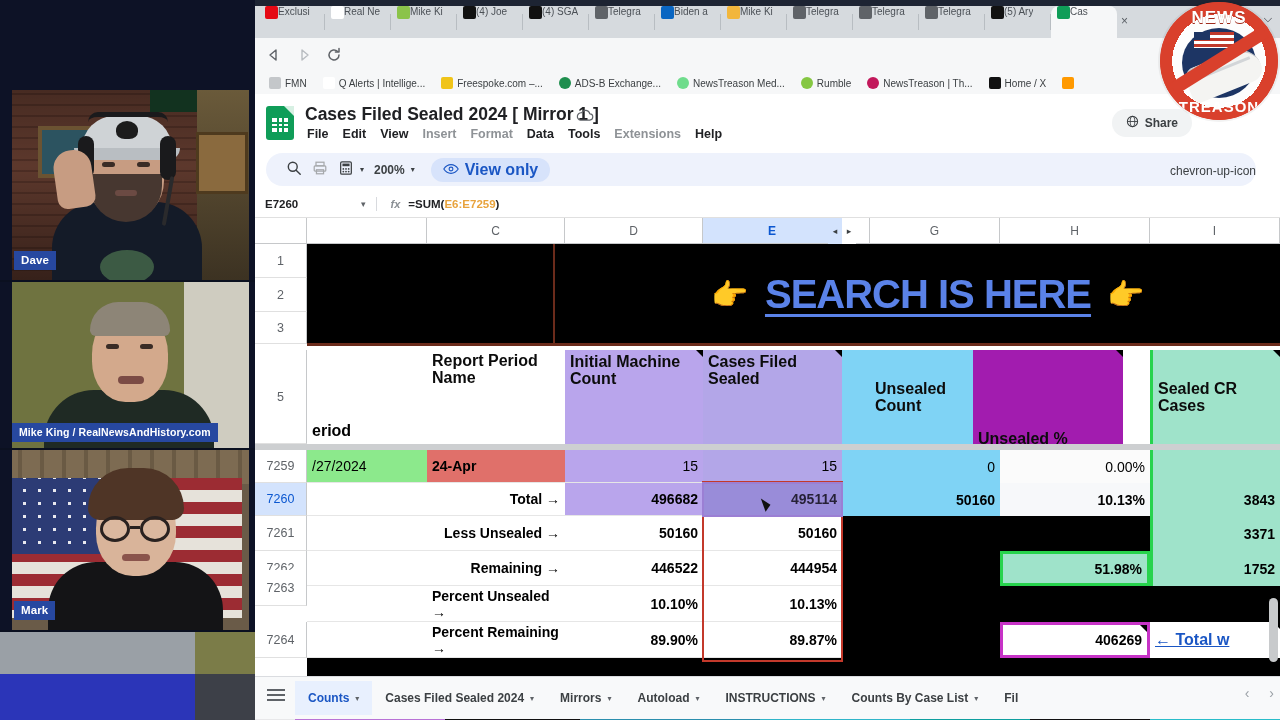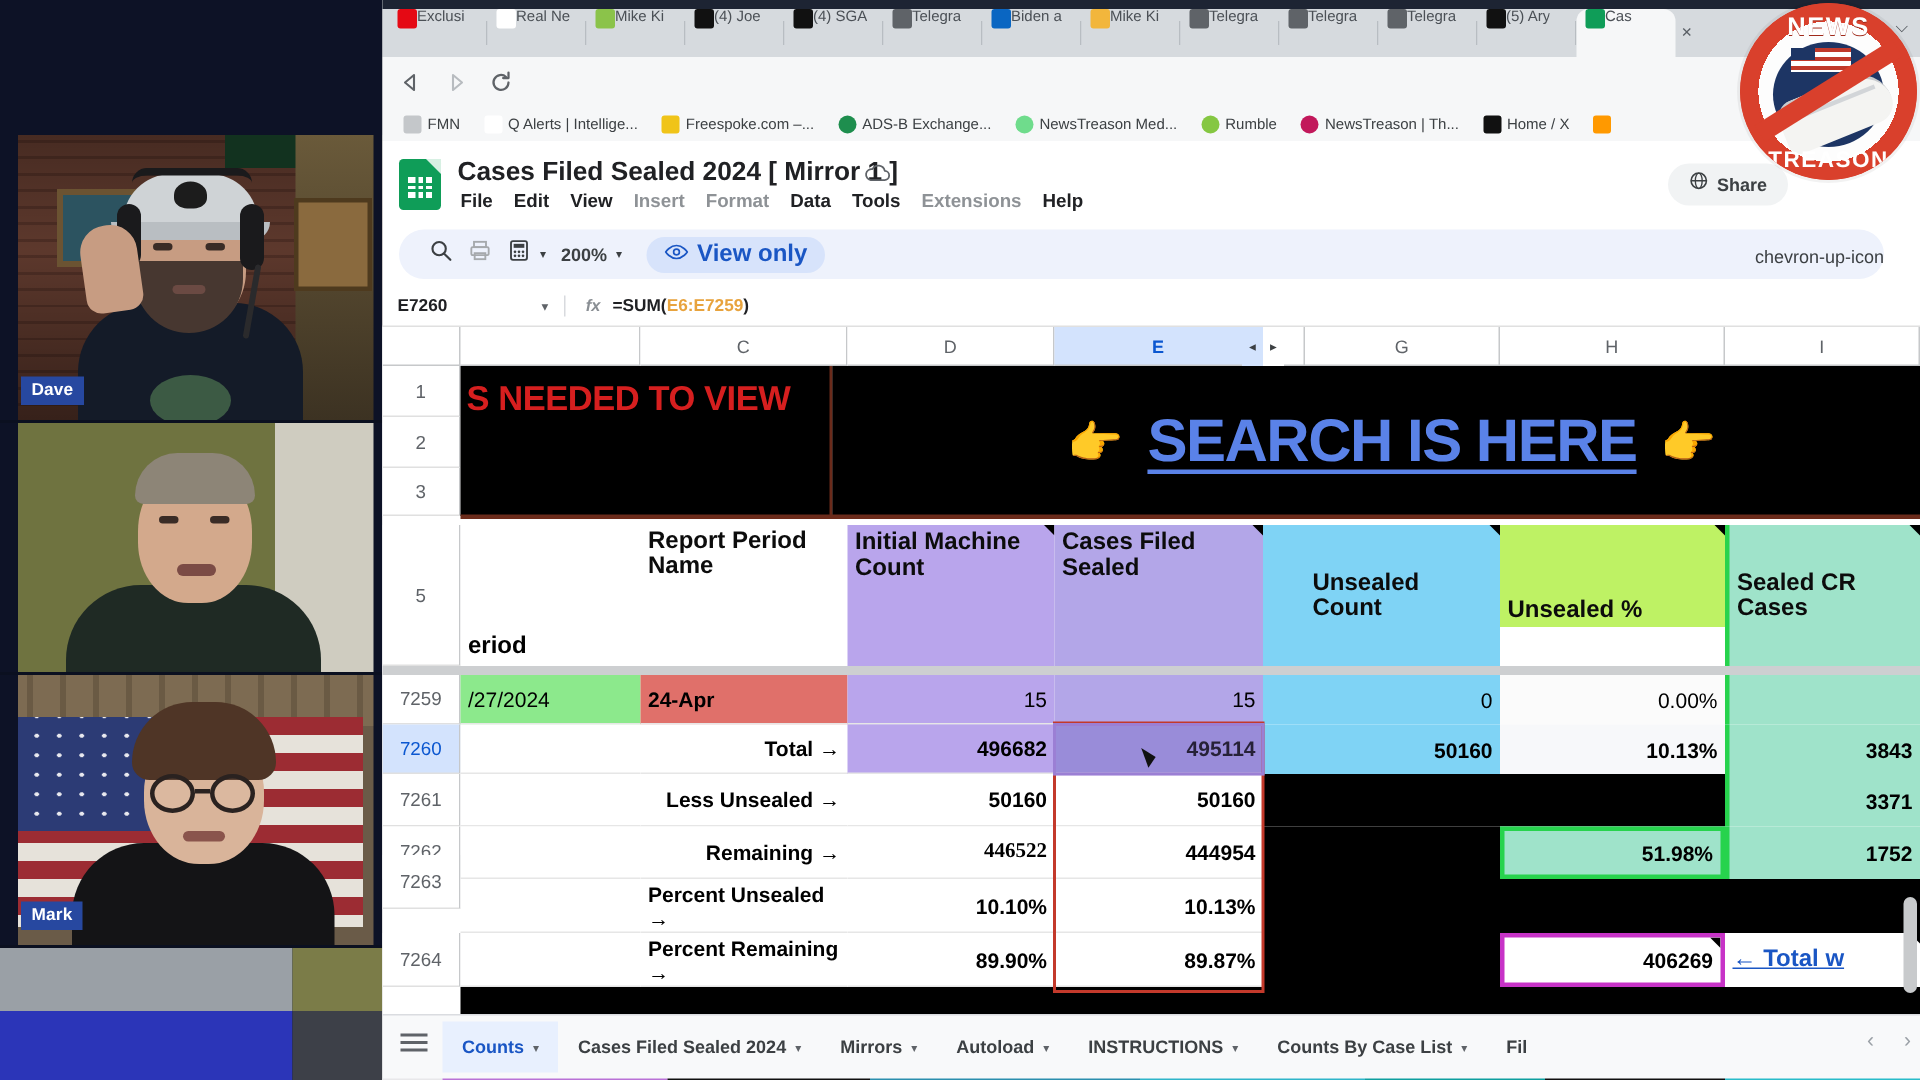--- a/index.html
+++ b/index.html
@@ -260,20 +260,21 @@
       <div class="inner">
         <div class="bg"></div>
         <div class="body"></div>
         <div class="head"></div>
         <div class="hair"></div>
         <div class="eyeL"></div>
         <div class="eyeR"></div>
         <div class="mouth"></div>
         <div class="vframe-border"></div>
       </div>
+      <div class="vname">Mike King / RealNewsAndHistory.com</div>
     </div>
 
     <div class="vcell" id="cam3">
       <div class="inner">
         <div class="bg"></div>
         <div class="wood"></div>
         <div class="flag"></div>
         <div class="canton">
             <div class="stars"></div>
           </div>
@@ -593,21 +594,21 @@
             <div class="rowhdr" style="top: 404px; height: 36px;">7264</div>
           </div>
         <div id="grid-cells">
             <div class="cell" style="left: 52px; top: 132px; width: 120px; height: 94px; background: rgb(255, 255, 255);"></div>
             <div class="cell b" style="left: 52px; top: 200px; width: 120px; height: 26px; font-size: 16px;">eriod</div>
             <div class="hdr-cell" style="left: 172px; top: 132px; width: 138px; height: 94px; background: rgb(255, 255, 255); position: absolute; overflow: hidden; align-items: flex-start; display: flex; padding-top: 2px;">Report Period Name</div>
             <div class="hdr-cell" style="left: 310px; top: 132px; width: 138px; height: 94px; background: rgb(185, 165, 236); position: absolute; overflow: hidden; align-items: flex-start;">Initial Machine Count<span class="note-mark"></span></div>
             <div class="hdr-cell" style="left: 448px; top: 132px; width: 139px; height: 94px; background: rgb(179, 166, 232); position: absolute; overflow: hidden; align-items: flex-start;">Cases Filed Sealed<span class="note-mark"></span></div>
             <div class="cell" style="left: 587px; top: 132px; width: 28px; height: 94px; background: rgb(127, 211, 245);"></div>
             <div class="hdr-cell" style="left: 615px; top: 132px; width: 130px; height: 94px; background: rgb(127, 211, 245); position: absolute; overflow: hidden; align-items: center;">Unsealed Count<span class="note-mark"></span></div>
-            <div class="hdr-cell" style="left: 745px; top: 132px; width: 150px; height: 68px; background: #bef264; position: absolute; overflow: hidden; align-items: flex-end;">Unsealed %<span class="note-mark"></span></div>
+            <div class="hdr-cell" style="left: 718px; top: 132px; width: 150px; height: 100px; background: #a21caf; position: absolute; overflow: hidden; align-items: flex-end;">Unsealed %<span class="note-mark"></span></div>
             <div class="hdr-cell" style="left: 895px; top: 132px; width: 130px; height: 94px; background: rgb(159, 227, 202); position: absolute; overflow: hidden; align-items: center; border-left: 3px solid rgb(39, 211, 77);">Sealed CR Cases<span class="note-mark"></span></div>
             <div class="cell" style="left: 52px; top: 232px; width: 120px; height: 33px; background: rgb(140, 233, 140); border-bottom: 1px solid rgb(230, 230, 230);">/27/2024</div>
             <div class="cell b" style="left: 172px; top: 232px; width: 138px; height: 33px; background: rgb(224, 112, 106); border-bottom: 1px solid rgb(230, 230, 230);">24-Apr</div>
             <div class="cell num" style="left: 310px; top: 232px; width: 138px; height: 33px; background: rgb(185, 165, 236); border-bottom: 1px solid rgb(230, 230, 230);">15</div>
             <div class="cell num" style="left: 448px; top: 232px; width: 139px; height: 33px; background: rgb(179, 166, 232); border-bottom: 1px solid rgb(230, 230, 230);">15</div>
             <div class="cell" style="left: 587px; top: 232px; width: 28px; height: 33px; background: rgb(127, 211, 245);"></div>
             <div class="cell num" style="left: 615px; top: 232px; width: 130px; height: 33px; background: rgb(127, 211, 245); color: rgb(0, 0, 0);">0</div>
             <div class="cell num" style="left: 745px; top: 232px; width: 150px; height: 33px; background: rgb(251, 251, 251);">0.00%</div>
             <div class="cell num" style="left: 895px; top: 232px; width: 130px; height: 33px; background: rgb(159, 227, 202); border-left: 3px solid rgb(39, 211, 77);"></div>
             <div class="cell b" style="left: 52px; top: 265px; width: 120px; height: 33px; background: rgb(255, 255, 255); border-bottom: 1px solid rgb(230, 230, 230);"></div>
@@ -621,21 +622,21 @@
             <div class="cell b" style="left: 52px; top: 298px; width: 120px; height: 35px; background: rgb(255, 255, 255); border-bottom: 1px solid rgb(230, 230, 230);"></div>
             <div class="cell b num" style="left: 172px; top: 298px; width: 138px; height: 35px; background: rgb(255, 255, 255); border-bottom: 1px solid rgb(230, 230, 230);">Less Unsealed →</div>
             <div class="cell num b" style="left: 310px; top: 298px; width: 138px; height: 35px; background: rgb(255, 255, 255); border-bottom: 1px solid rgb(230, 230, 230);">50160</div>
             <div class="cell num b" style="left: 448px; top: 298px; width: 139px; height: 35px; background: rgb(255, 255, 255); border-bottom: 1px solid rgb(230, 230, 230);">50160</div>
             <div class="cell" style="left: 587px; top: 298px; width: 28px; height: 35px; background: rgb(0, 0, 0);"></div>
             <div class="cell num b" style="left: 615px; top: 298px; width: 130px; height: 35px; background: rgb(0, 0, 0); color: rgb(0, 0, 0);"></div>
             <div class="cell num b" style="left: 745px; top: 298px; width: 150px; height: 35px; background: rgb(0, 0, 0);"></div>
             <div class="cell num b" style="left: 895px; top: 298px; width: 130px; height: 35px; background: rgb(159, 227, 202); border-left: 3px solid rgb(39, 211, 77);">3371</div>
             <div class="cell b" style="left: 52px; top: 333px; width: 120px; height: 35px; background: rgb(255, 255, 255); border-bottom: 1px solid rgb(230, 230, 230);"></div>
             <div class="cell b num" style="left: 172px; top: 333px; width: 138px; height: 35px; background: rgb(255, 255, 255); border-bottom: 1px solid rgb(230, 230, 230);">Remaining →</div>
-            <div class="cell num b" style="left: 310px; top: 333px; width: 138px; height: 35px; background: rgb(255, 255, 255); border-bottom: 1px solid rgb(230, 230, 230); font-family: Liberation Serif, serif;">446522</div>
+            <div class="cell num b" style="left: 310px; top: 333px; width: 138px; height: 35px; background: rgb(255, 255, 255); border-bottom: 1px solid rgb(230, 230, 230);">446522</div>
             <div class="cell num b" style="left: 448px; top: 333px; width: 139px; height: 35px; background: rgb(255, 255, 255); border-bottom: 1px solid rgb(230, 230, 230);">444954</div>
             <div class="cell" style="left: 587px; top: 333px; width: 28px; height: 35px; background: rgb(0, 0, 0);"></div>
             <div class="cell num b" style="left: 615px; top: 333px; width: 130px; height: 35px; background: rgb(0, 0, 0); color: rgb(0, 0, 0);"></div>
             <div class="cell num b" style="left: 745px; top: 333px; width: 150px; height: 35px; background: rgb(159, 227, 202); border: 3px solid rgb(39, 211, 77);">51.98%</div>
             <div class="cell num b" style="left: 895px; top: 333px; width: 130px; height: 35px; background: rgb(159, 227, 202); border-left: 3px solid rgb(39, 211, 77);">1752</div>
             <div class="cell b" style="left: 52px; top: 368px; width: 120px; height: 36px; background: rgb(255, 255, 255); border-bottom: 1px solid rgb(230, 230, 230);"></div>
             <div class="cell b num" style="left: 172px; top: 368px; width: 138px; height: 36px; background: rgb(255, 255, 255); border-bottom: 1px solid rgb(230, 230, 230);">Percent Unsealed →</div>
             <div class="cell num b" style="left: 310px; top: 368px; width: 138px; height: 36px; background: rgb(255, 255, 255); border-bottom: 1px solid rgb(230, 230, 230);">10.10%</div>
             <div class="cell num b" style="left: 448px; top: 368px; width: 139px; height: 36px; background: rgb(255, 255, 255); border-bottom: 1px solid rgb(230, 230, 230);">10.13%</div>
             <div class="cell" style="left: 587px; top: 368px; width: 28px; height: 36px; background: rgb(0, 0, 0);"></div>
@@ -647,21 +648,20 @@
             <div class="cell num b" style="left: 310px; top: 404px; width: 138px; height: 36px; background: rgb(255, 255, 255); border-bottom: 1px solid rgb(230, 230, 230);">89.90%</div>
             <div class="cell num b" style="left: 448px; top: 404px; width: 139px; height: 36px; background: rgb(255, 255, 255); border-bottom: 1px solid rgb(230, 230, 230);">89.87%</div>
             <div class="cell" style="left: 587px; top: 404px; width: 28px; height: 36px; background: rgb(0, 0, 0);"></div>
             <div class="cell num b" style="left: 615px; top: 404px; width: 130px; height: 36px; background: rgb(0, 0, 0); color: rgb(0, 0, 0);"></div>
             <div class="cell num b" style="left: 745px; top: 404px; width: 150px; height: 36px; background: rgb(255, 255, 255); border: 3px solid rgb(199, 51, 199);">406269<span class="note-mark"></span></div>
             <div class="cell b" style="left: 895px; top: 404px; width: 130px; height: 36px; background: rgb(255, 255, 255); color: rgb(26, 86, 196); text-decoration: underline; justify-content: flex-start; font-size: 16px;">← Total w<span class="note-mark"></span></div>
             <div style="position: absolute; left: 52px; top: 440px; width: 973px; height: 18px; background: rgb(0, 0, 0);"></div>
           </div>
 
         <div id="banner-left">
-          <div class="ban-red" style="top:8px; text-align:left; padding-left:4px">S NEEDED TO VIEW</div>
         </div>
         <div id="banner-right">
           <div id="ban-search">
             <span class="pt">👉</span>
             <span class="st">SEARCH IS HERE</span>
             <span class="pt">👉</span>
           </div>
         </div>
         <div id="banner-underline"></div>
 

